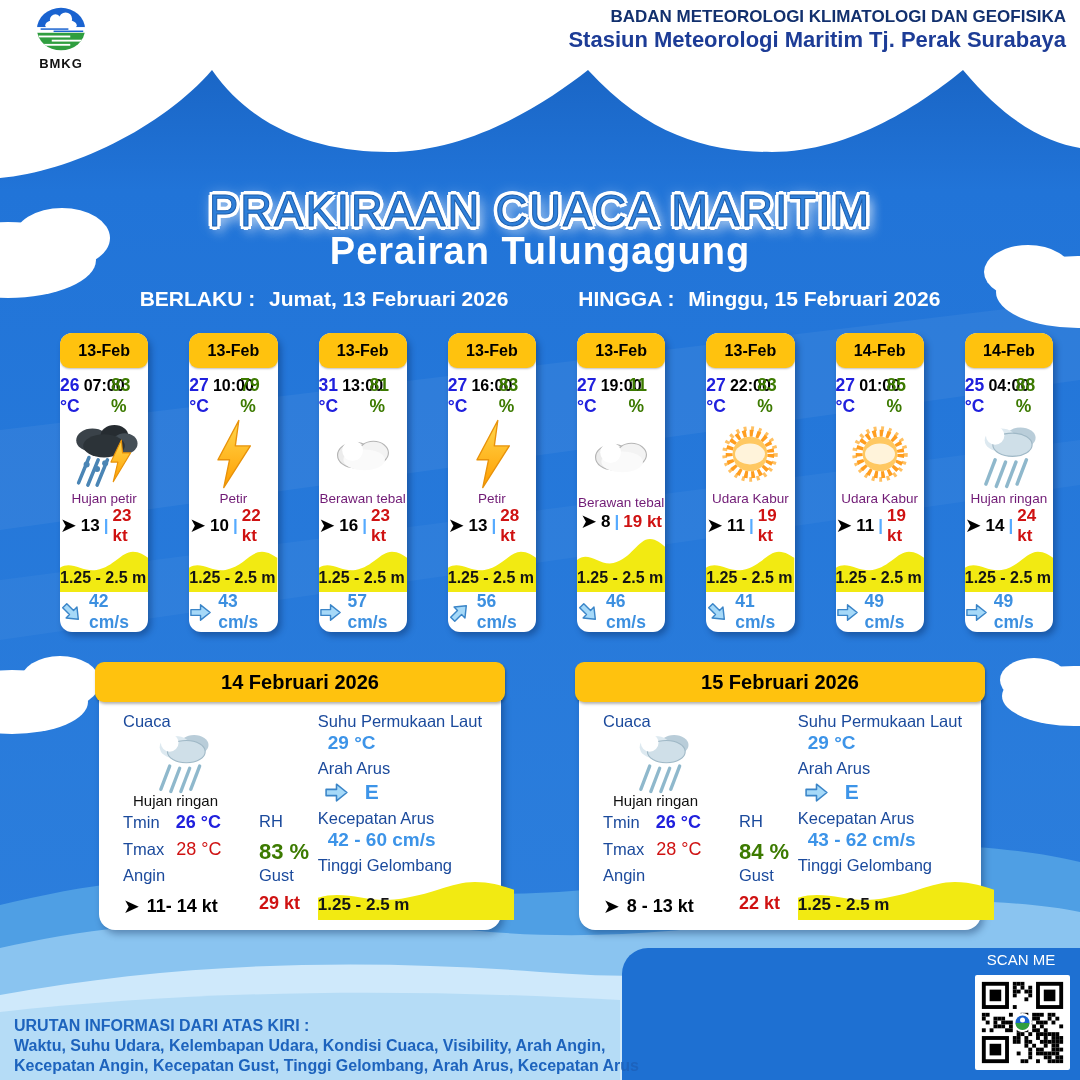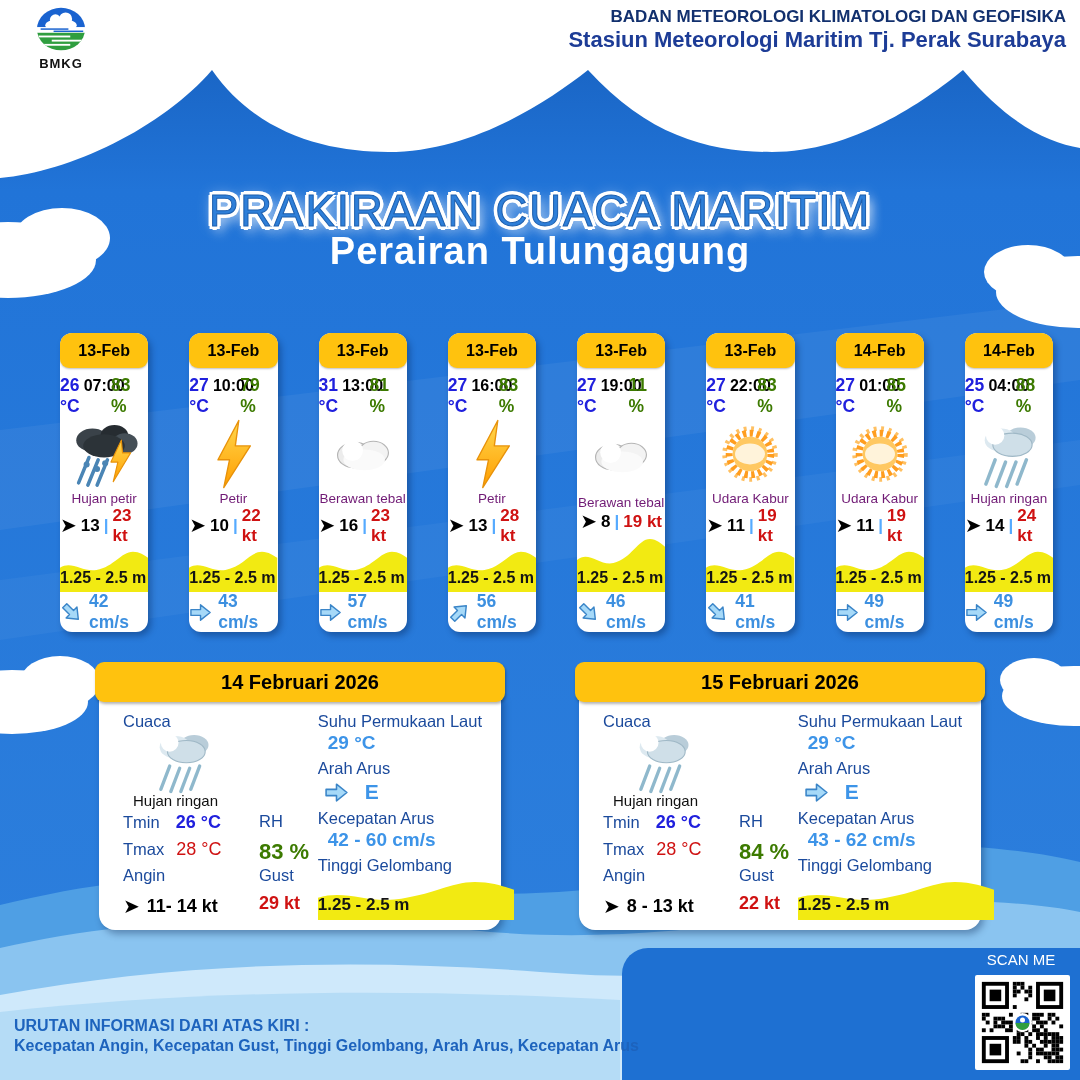--- a/index.html
+++ b/index.html
@@ -213,20 +213,30 @@
       <div class="logo-text">BMKG</div>
     </div>
     <div class="agency">
       <div class="agency-line1">BADAN METEOROLOGI KLIMATOLOGI DAN GEOFISIKA</div>
       <div class="agency-line2">Stasiun Meteorologi Maritim Tj. Perak Surabaya</div>
     </div>
   </div>
 
   <div class="title-main">PRAKIRAAN CUACA MARITIM</div>
   <div class="area-title">Perairan Tulungagung</div>
+  <div class="validity">
+    <div>
+      <b>BERLAKU :</b>
+      <span class="val">Jumat, 13 Februari 2026</span>
+    </div>
+    <div>
+      <b>HINGGA :</b>
+      <span class="val">Minggu, 15 Februari 2026</span>
+    </div>
+  </div>
 
   <div class="hourly-row" id="hourly-row">
   <div class="hcard">
     <div class="hcard-head">13-Feb 07:00</div>
     <div class="hcard-temps">
       <span class="t-air">26 °C</span>
       <span class="t-rh">83 %</span>
     </div>
     <div class="hcard-icon">
       <svg class="wicon" viewBox="0 0 64 64">
@@ -608,20 +618,21 @@
           </svg>
           <span class="wave-text">1.25 - 2.5 m</span>
         </div>
       </div>
     </div>
   </div>
 </div>
 
   <div class="footer-text">
     <div>URUTAN INFORMASI DARI ATAS KIRI :</div>
+    <div>Waktu, Suhu Udara, Kelembapan Udara, Kondisi Cuaca, Visibility, Arah Angin,</div>
     <div>Kecepatan Angin, Kecepatan Gust, Tinggi Gelombang, Arah Arus, Kecepatan Arus</div>
   </div>
   <div class="scan-label">SCAN ME</div>
   <div class="qr-box">
     <svg id="qr-svg" viewBox="0 0 89 89">
         <rect x="34.826086956521735" y="3.869565217391304" width="3.869565217391304" height="3.869565217391304" fill="#000"></rect>
         <rect x="38.69565217391304" y="3.869565217391304" width="3.869565217391304" height="3.869565217391304" fill="#000"></rect>
         <rect x="42.565217391304344" y="3.869565217391304" width="3.869565217391304" height="3.869565217391304" fill="#000"></rect>
         <rect x="34.826086956521735" y="7.739130434782608" width="3.869565217391304" height="3.869565217391304" fill="#000"></rect>
         <rect x="42.565217391304344" y="7.739130434782608" width="3.869565217391304" height="3.869565217391304" fill="#000"></rect>

